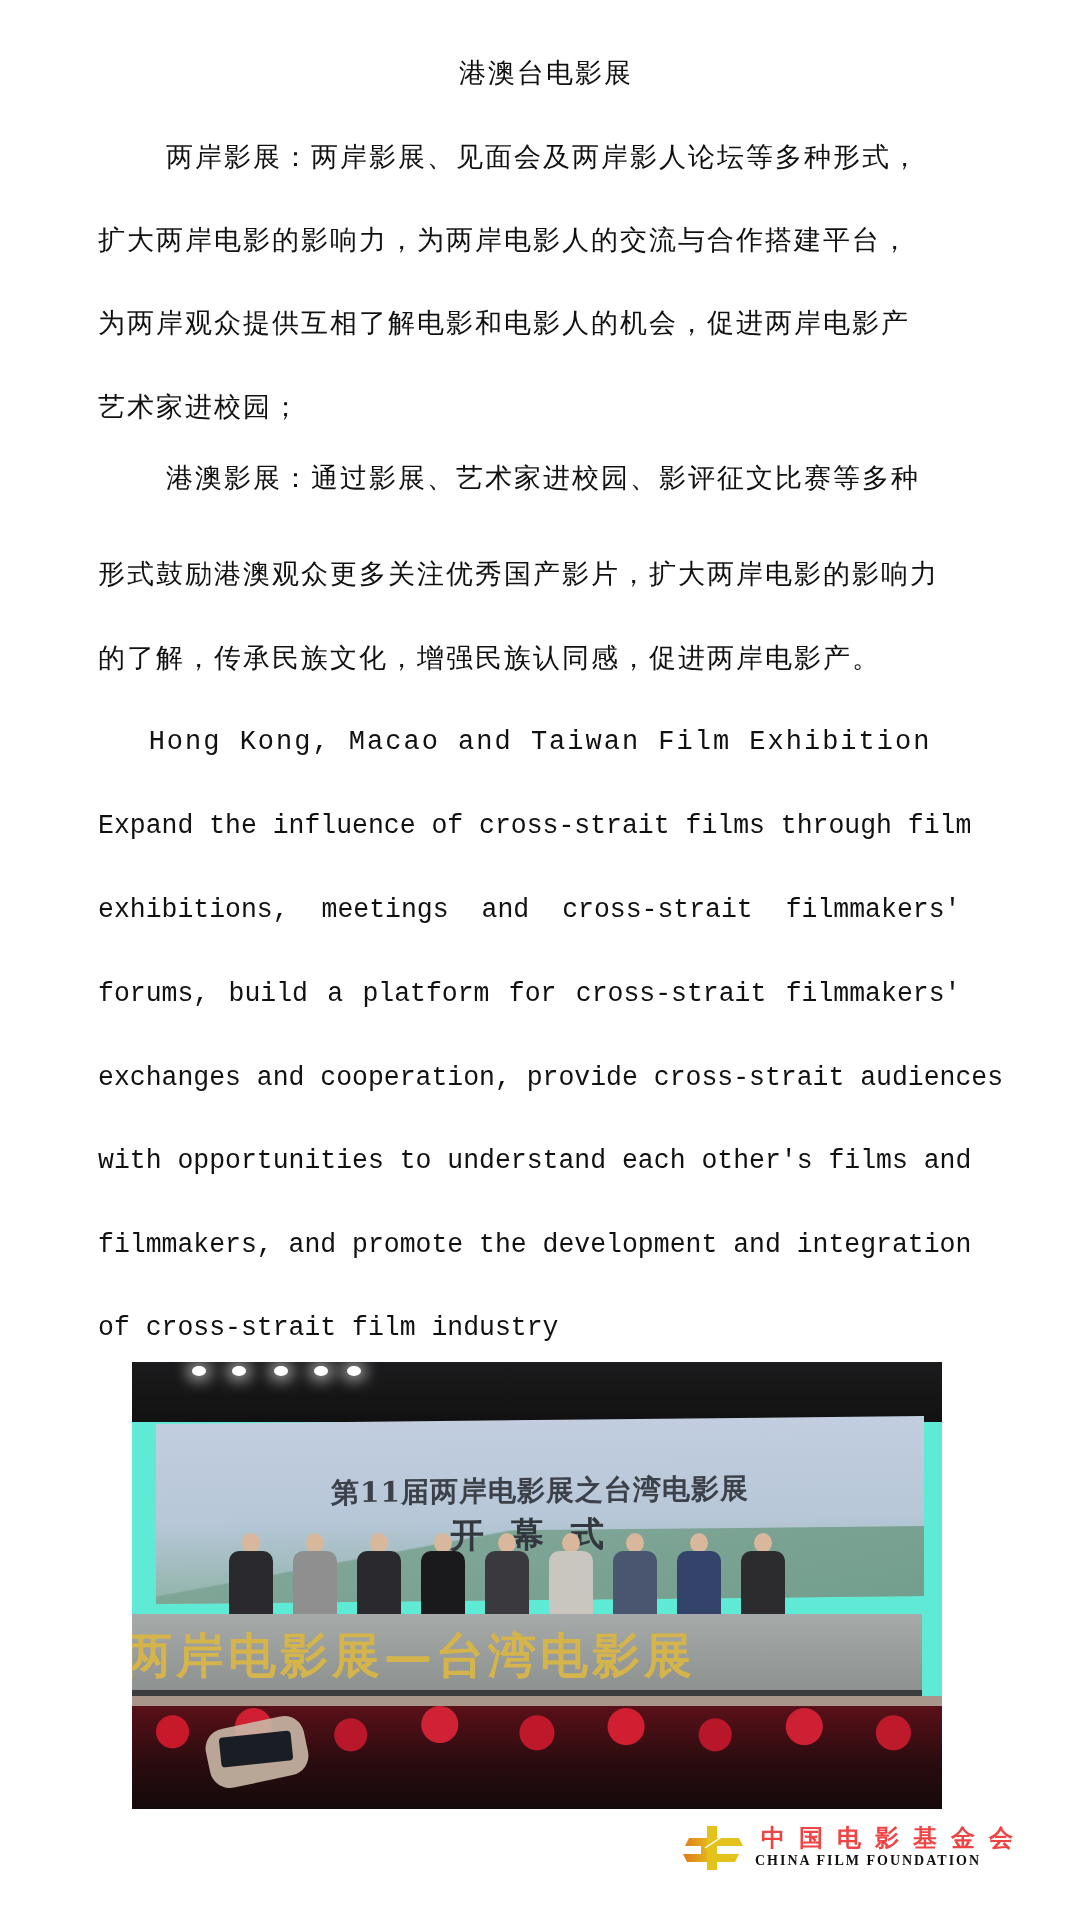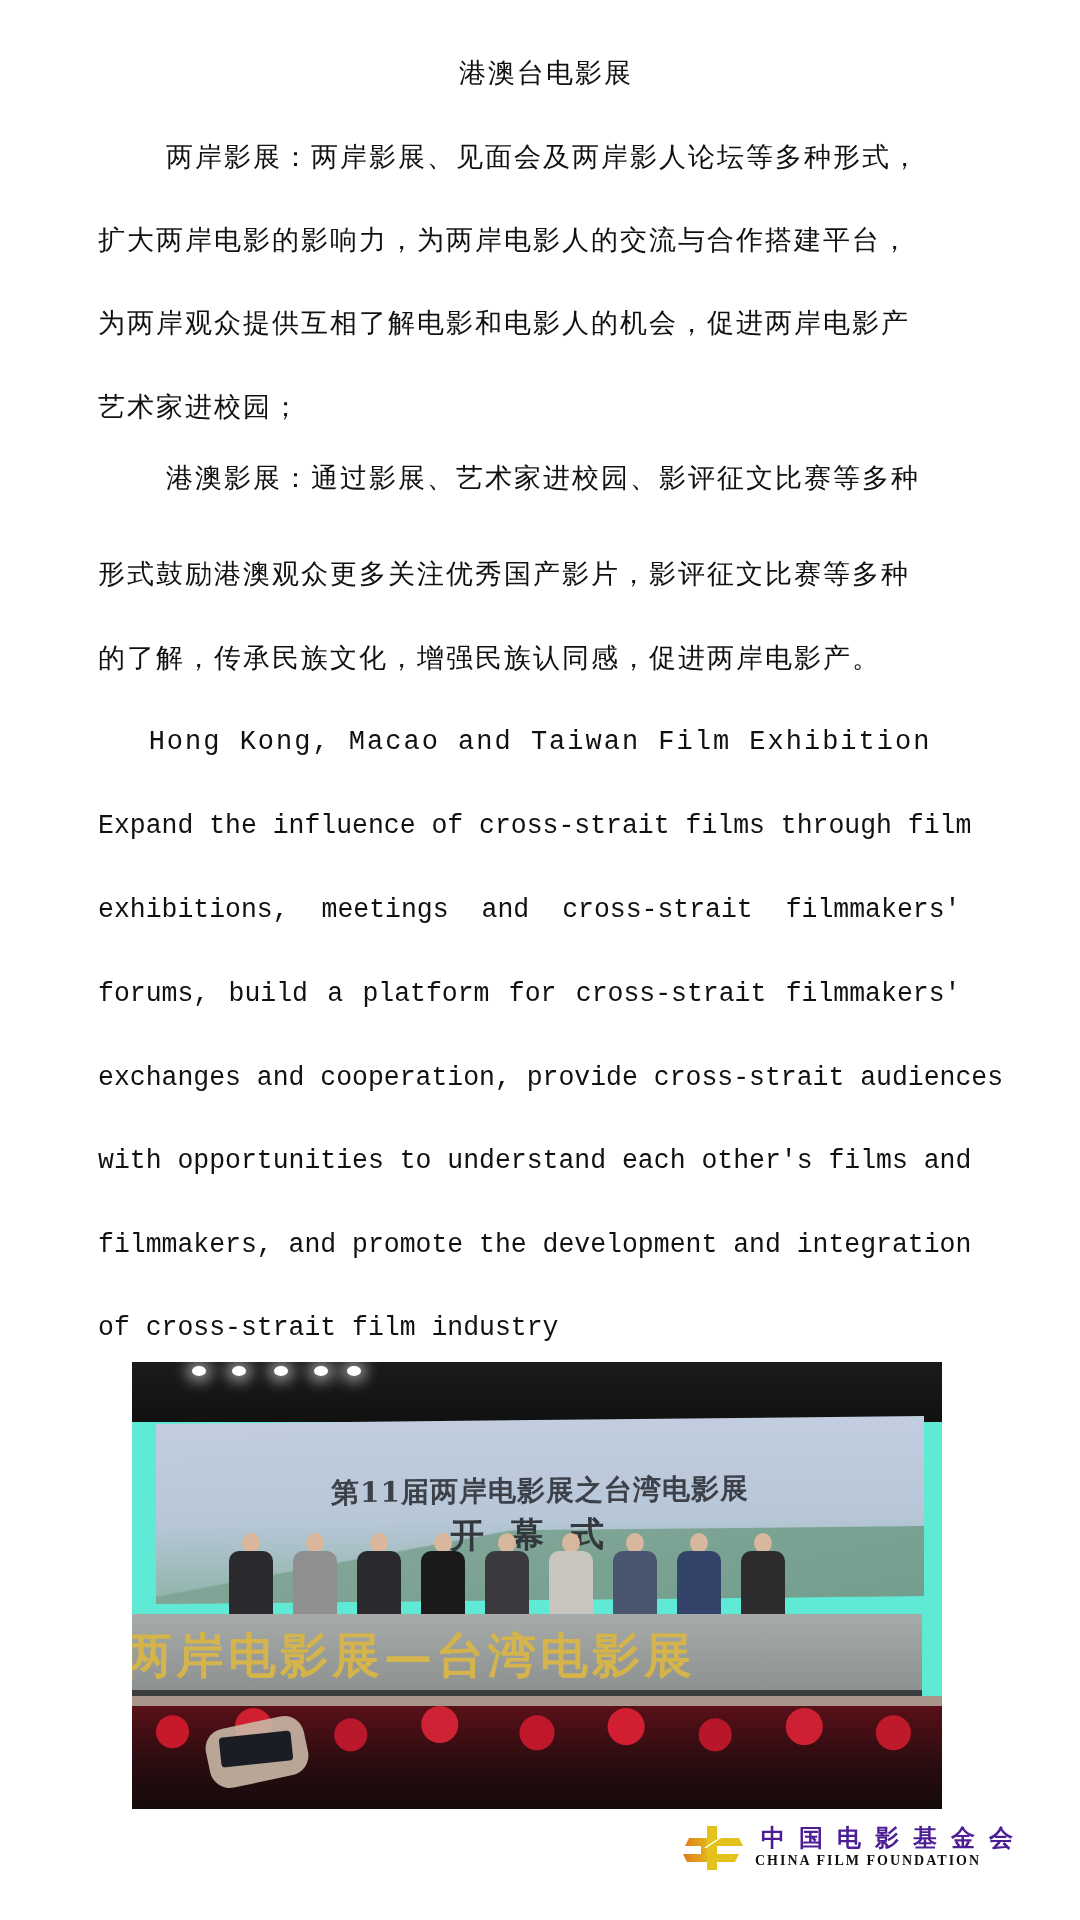--- a/index.html
+++ b/index.html
@@ -96,40 +96,40 @@
       position: absolute; left: 88px; top: 372px; width: 72px; height: 30px;
       background: #1a1d24; border-radius: 4px; transform: rotate(-6deg);
     }
 
     .logo {
       position: absolute; left: 683px; top: 1826px; width: 380px; height: 48px;
     }
     .logo-mark { position: absolute; left: 0; top: 0; width: 62px; height: 44px; }
     .logo-cn {
       position: absolute; left: 78px; top: -4px; font-size: 24px; font-weight: bold;
-      letter-spacing: 14px; color: #4c1d95; white-space: nowrap;
+      letter-spacing: 14px; color: #ef4444; white-space: nowrap;
     }
     .logo-en {
       position: absolute; left: 72px; top: 27px; font-size: 14px; font-weight: bold;
       letter-spacing: 2px; color: #111; white-space: nowrap;
       font-family: "Liberation Serif", "DejaVu Serif", serif;
     }
   </style>
 </head>
 <body>
 
 <div class="line cn title" style="top:53px;">港澳台电影展</div>
 
 <div class="line cn indent" style="top:137px;">两岸影展：两岸影展、见面会及两岸影人论坛等多种形式，</div>
 <div class="line cn" style="top:220px;">扩大两岸电影的影响力，为两岸电影人的交流与合作搭建平台，</div>
 <div class="line cn" style="top:303px;">为两岸观众提供互相了解电影和电影人的机会，促进两岸电影产</div>
 <div class="line cn" style="top:387px;">艺术家进校园；</div>
 
 <div class="line cn indent" style="top:458px;">港澳影展：通过影展、艺术家进校园、影评征文比赛等多种</div>
-<div class="line cn" style="top:554px;">形式鼓励港澳观众更多关注优秀国产影片，影评征文比赛等多种</div>
+<div class="line cn" style="top:554px;">形式鼓励港澳观众更多关注优秀国产影片，扩大两岸电影的影响力</div>
 <div class="line cn" style="top:638px;">的了解，传承民族文化，增强民族认同感，促进两岸电影产。</div>
 
 <div class="line en-heading" style="top:722px;">Hong Kong, Macao and Taiwan Film Exhibition</div>
 
 <div class="line en" style="top:806px;">Expand the influence of cross-strait films through film</div>
 <div class="line en" style="top:890px;">exhibitions, meetings and cross-strait filmmakers'</div>
 <div class="line en" style="top:974px;">forums, build a platform for cross-strait filmmakers'</div>
 <div class="line en" style="top:1058px;">exchanges and cooperation, provide cross-strait audiences</div>
 <div class="line en" style="top:1141px;">with opportunities to understand each other's films and</div>
 <div class="line en" style="top:1225px;">filmmakers, and promote the development and integration</div>

